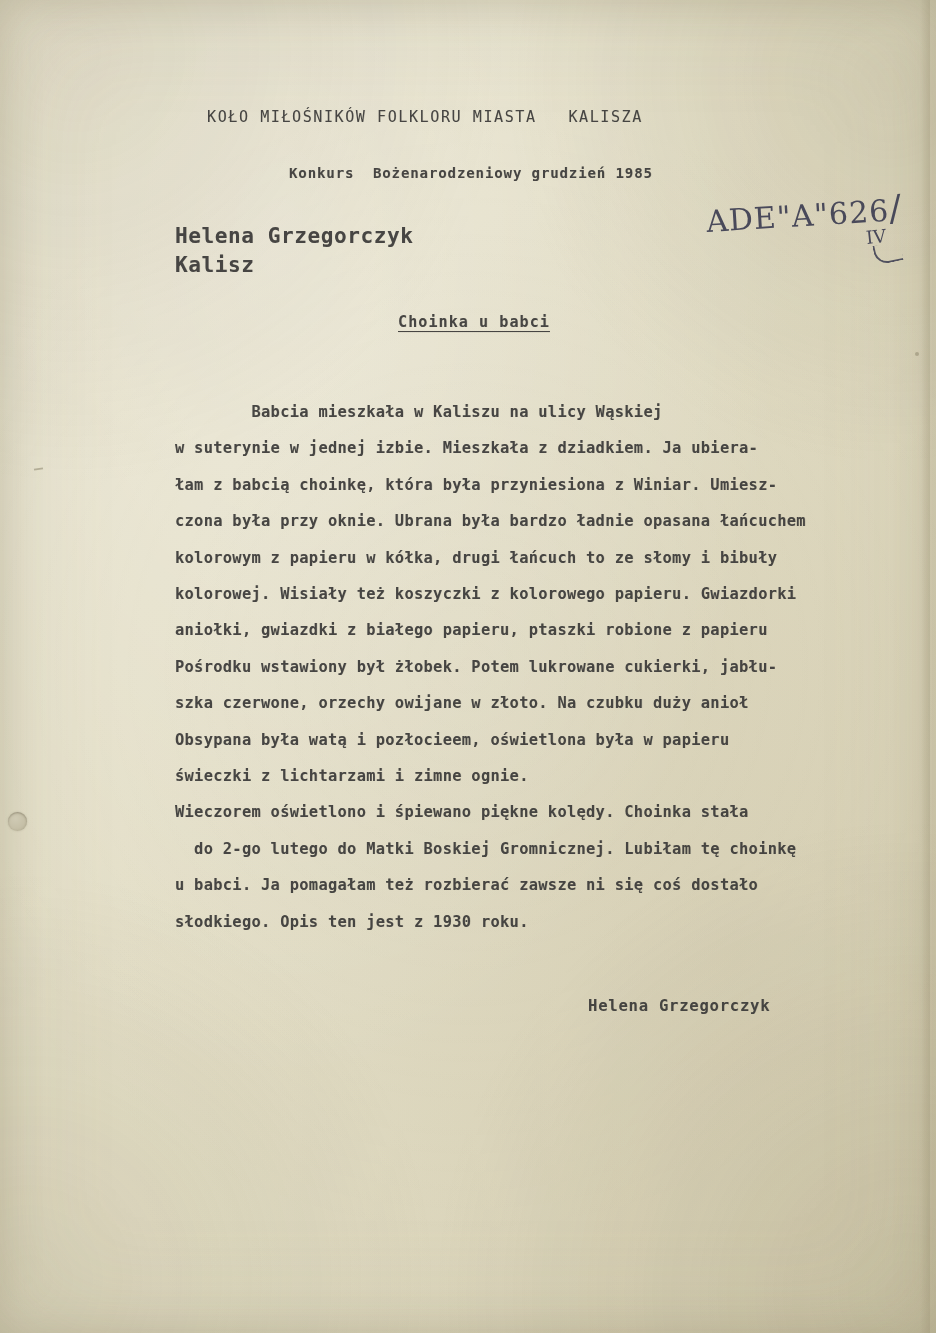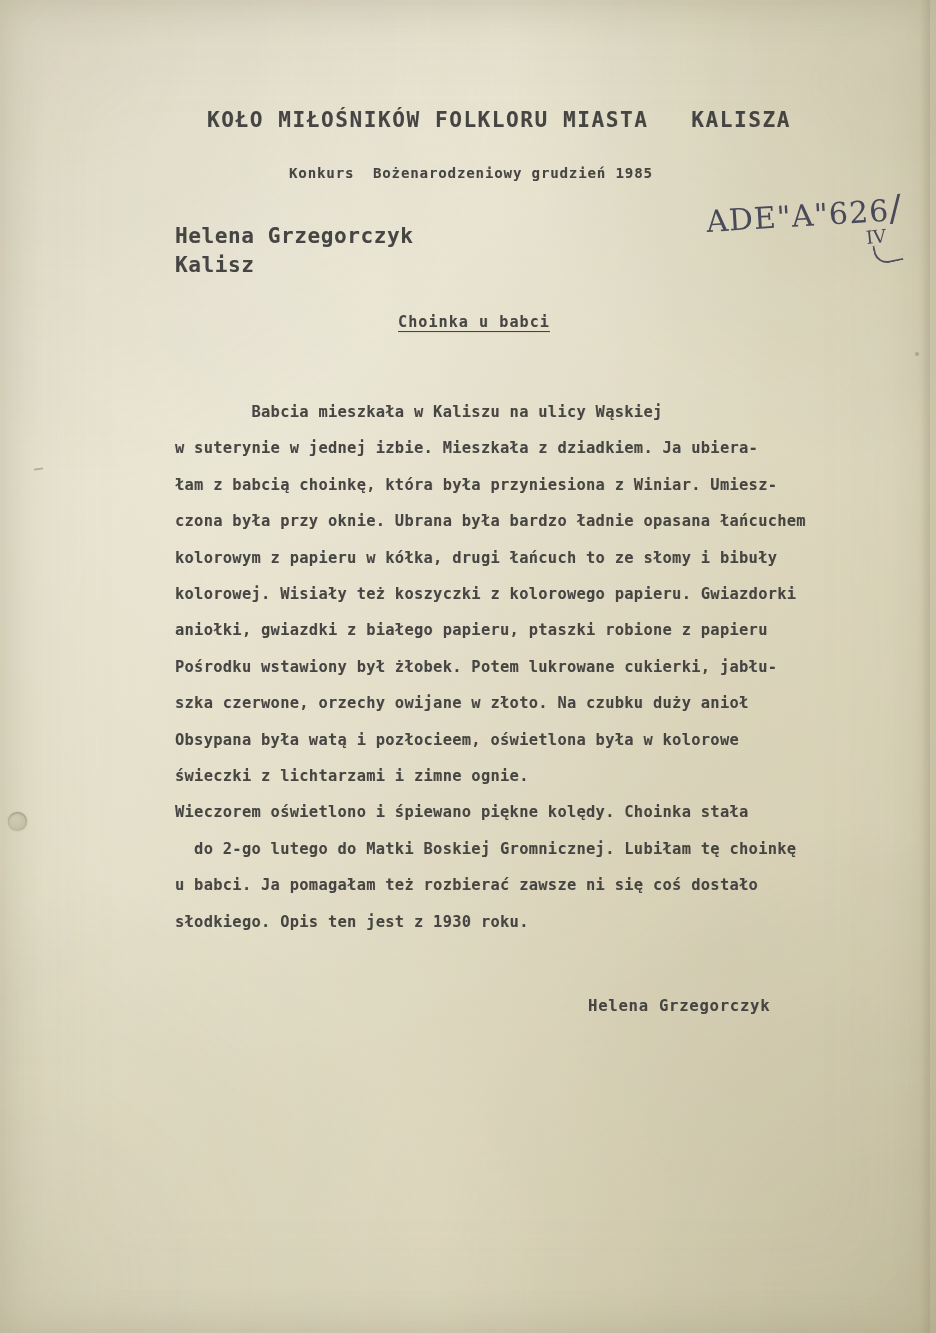--- a/index.html
+++ b/index.html
@@ -87,23 +87,23 @@
     color: #3b3a39;
     font-family: "DejaVu Sans Mono", monospace;
     letter-spacing: 0.6px;
     white-space: pre;
     text-shadow: 0.4px 0.3px 0 rgba(90,88,80,0.30);
     opacity: 0.93;
   }
   .hdr1 {
     left: 207px;
     top: 108px;
-    font-size: 21px;
+    font-size: 15px;
     letter-spacing: 1.6px;
-    font-weight: bold;
+    font-weight: normal;
   }
   .hdr2 {
     left: 289px;
     top: 165px;
     font-size: 14px;
     letter-spacing: 0.9px;
     font-weight: bold;
   }
   .addr {
     left: 175px;
@@ -203,21 +203,21 @@
 
   <div class="tw body-text"><span>        Babcia mieszkała w Kaliszu na ulicy Wąskiej</span>
 <span>w suterynie w jednej izbie. Mieszkała z dziadkiem. Ja ubiera-</span>
 <span>łam z babcią choinkę, która była przyniesiona z Winiar. Umiesz-</span>
 <span>czona była przy oknie. Ubrana była bardzo ładnie opasana łańcuchem</span>
 <span>kolorowym z papieru w kółka, drugi łańcuch to ze słomy i bibuły</span>
 <span>kolorowej. Wisiały też koszyczki z kolorowego papieru. Gwiazdorki</span>
 <span>aniołki, gwiazdki z białego papieru, ptaszki robione z papieru</span>
 <span>Pośrodku wstawiony był żłobek. Potem lukrowane cukierki, jabłu-</span>
 <span>szka czerwone, orzechy owijane w złoto. Na czubku duży anioł</span>
-<span>Obsypana była watą i pozłocieem, oświetlona była w kolorowe</span>
+<span>Obsypana była watą i pozłocieem, oświetlona była w papieru</span>
 <span>świeczki z lichtarzami i zimne ognie.</span>
 <span>Wieczorem oświetlono i śpiewano piękne kolędy. Choinka stała</span>
 <span>  do 2-go lutego do Matki Boskiej Gromnicznej. Lubiłam tę choinkę</span>
 <span>u babci. Ja pomagałam też rozbierać zawsze ni się coś dostało</span>
 <span>słodkiego. Opis ten jest z 1930 roku.</span></div>
 
   <div class="tw signature">Helena Grzegorczyk</div>
 
 </div>
 

